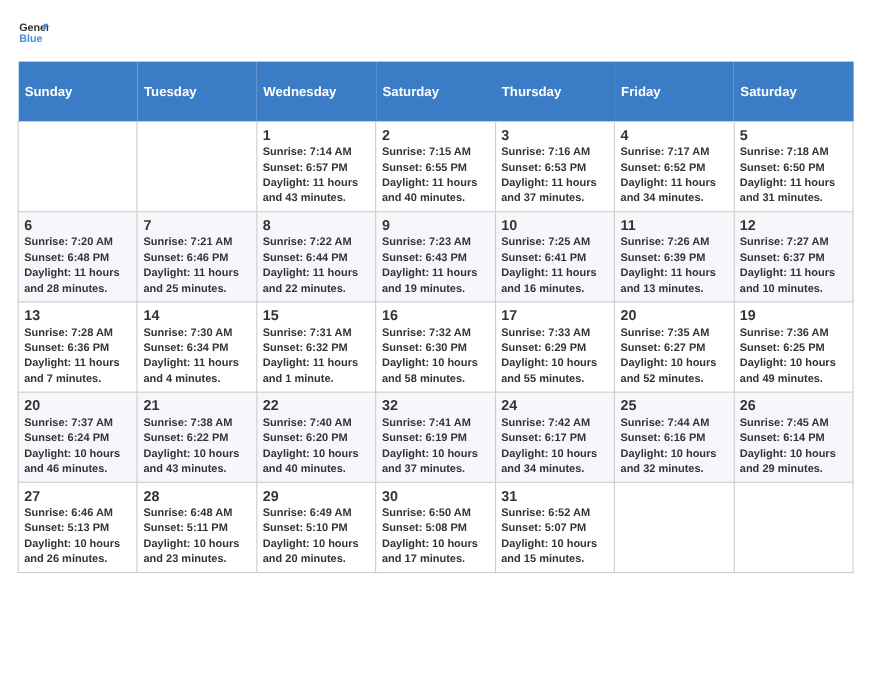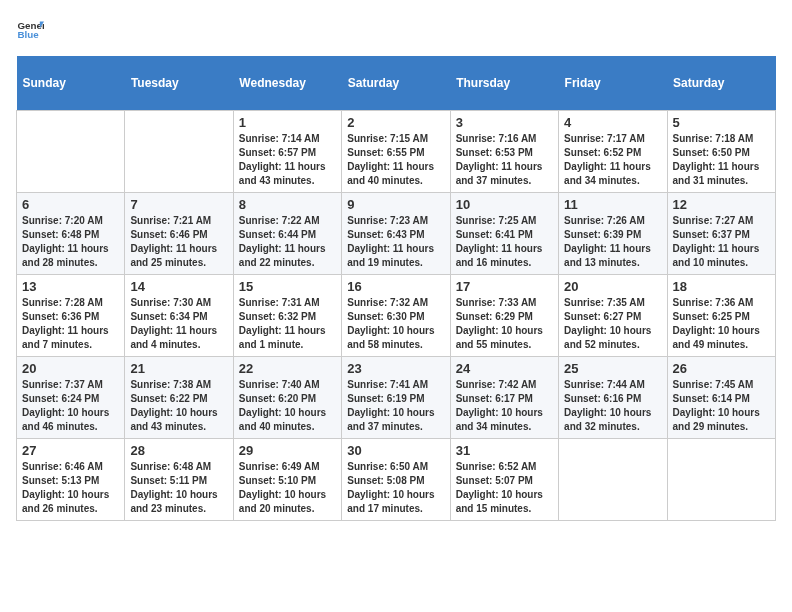--- a/index.html
+++ b/index.html
@@ -187,39 +187,39 @@
         </td>
         <td>
           <span class="day-num">17</span>
           <div class="cell-content">Sunrise: 7:33 AM<br>Sunset: 6:29 PM<br>Daylight: 10 hours and 55 minutes.</div>
         </td>
         <td>
           <span class="day-num">20</span>
           <div class="cell-content">Sunrise: 7:35 AM<br>Sunset: 6:27 PM<br>Daylight: 10 hours and 52 minutes.</div>
         </td>
         <td>
-          <span class="day-num">18</span>
+          <span class="day-num">19</span>
           <div class="cell-content">Sunrise: 7:36 AM<br>Sunset: 6:25 PM<br>Daylight: 10 hours and 49 minutes.</div>
         </td>
       </tr>
       <tr>
         <td>
           <span class="day-num">20</span>
           <div class="cell-content">Sunrise: 7:37 AM<br>Sunset: 6:24 PM<br>Daylight: 10 hours and 46 minutes.</div>
         </td>
         <td>
           <span class="day-num">21</span>
           <div class="cell-content">Sunrise: 7:38 AM<br>Sunset: 6:22 PM<br>Daylight: 10 hours and 43 minutes.</div>
         </td>
         <td>
           <span class="day-num">22</span>
           <div class="cell-content">Sunrise: 7:40 AM<br>Sunset: 6:20 PM<br>Daylight: 10 hours and 40 minutes.</div>
         </td>
         <td>
-          <span class="day-num">23</span>
+          <span class="day-num">32</span>
           <div class="cell-content">Sunrise: 7:41 AM<br>Sunset: 6:19 PM<br>Daylight: 10 hours and 37 minutes.</div>
         </td>
         <td>
           <span class="day-num">24</span>
           <div class="cell-content">Sunrise: 7:42 AM<br>Sunset: 6:17 PM<br>Daylight: 10 hours and 34 minutes.</div>
         </td>
         <td>
           <span class="day-num">25</span>
           <div class="cell-content">Sunrise: 7:44 AM<br>Sunset: 6:16 PM<br>Daylight: 10 hours and 32 minutes.</div>
         </td>

